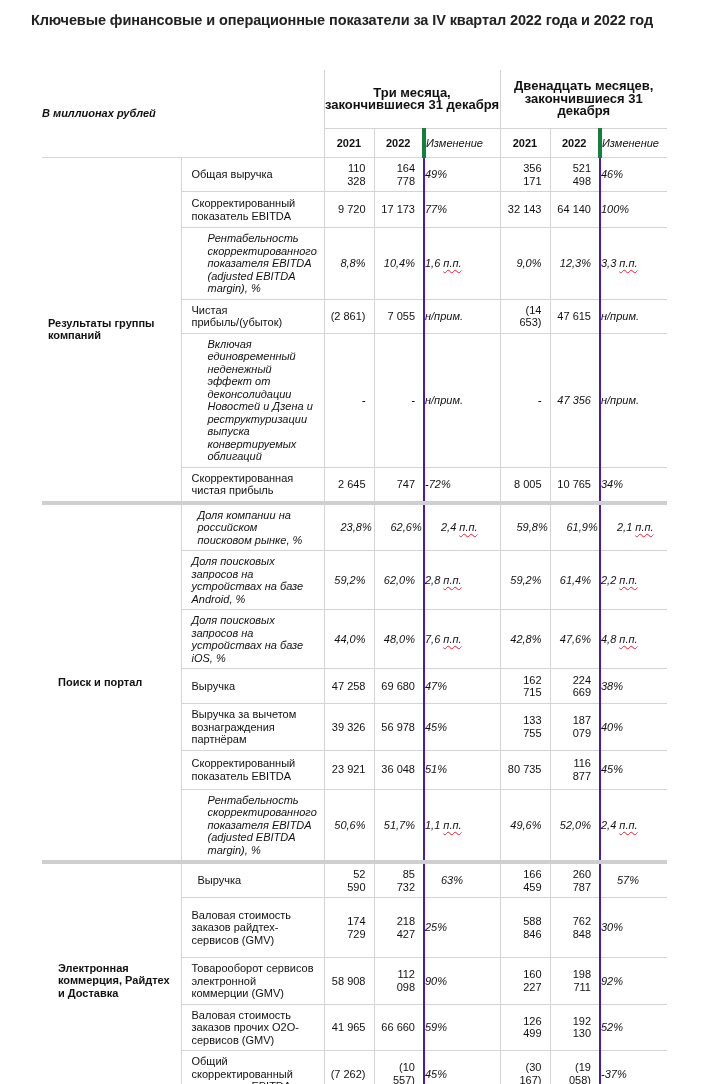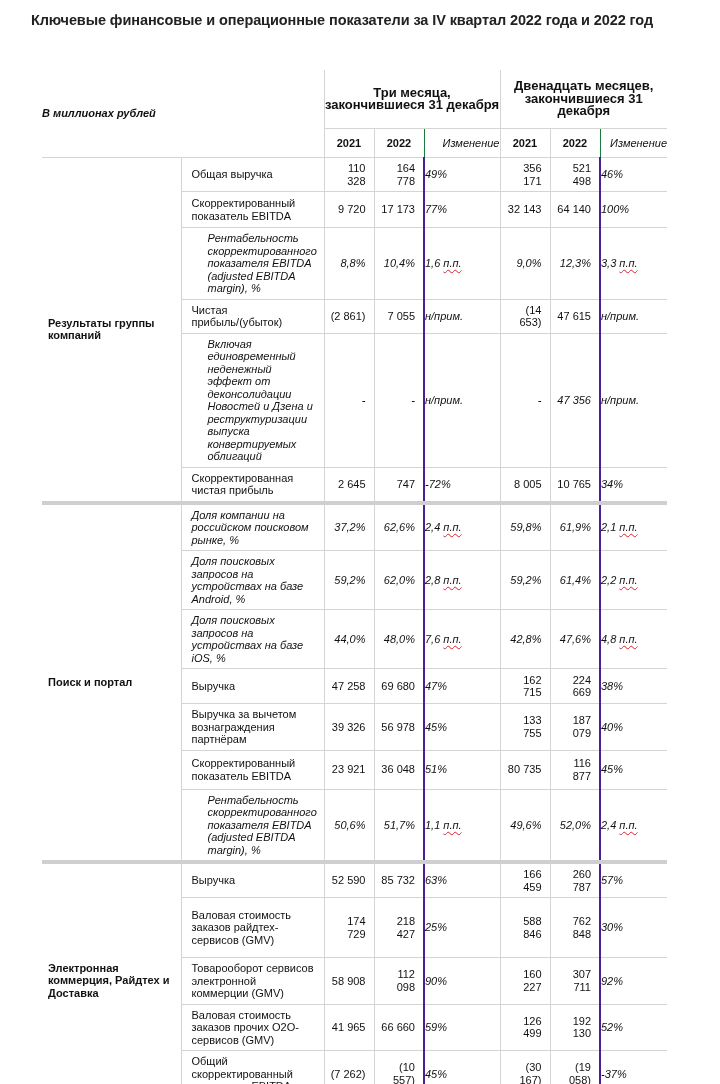--- a/index.html
+++ b/index.html
@@ -6,24 +6,24 @@
   body { width: 720px; height: 1084px; position: relative; overflow: hidden;
          font-family: "Liberation Sans", sans-serif; color: #111; }
   .title { position: absolute; left: 31px; top: 12px; font-size: 14.5px; font-weight: bold;
            color: #222; letter-spacing: -0.1px; white-space: nowrap; }
   table { position: absolute; left: 42px; top: 70px; border-collapse: collapse;
           table-layout: fixed; width: 625px; font-size: 11px; line-height: 12.5px; }
   td, th { padding: 0; vertical-align: middle; }
   .hdr-units { font-style: italic; font-weight: bold; text-align: left; padding-left: 0; font-size: 11px; vertical-align: middle; }
   .hdr-period { font-weight: bold; text-align: center; border-left: 1px solid #d4d4d4; height: 58px; font-size: 13px; }
   .hdr-year { font-weight: bold; text-align: center; height: 28px; border-top: 1px solid #d4d4d4; border-left: 1px solid #d4d4d4; }
-  .hdr-change { font-style: italic; font-weight: normal; text-align: right; border-top: 1px solid #d4d4d4; border-left: 1px solid #15803d; }
+  .hdr-change { font-style: italic; font-weight: normal; text-align: left; border-top: 1px solid #d4d4d4; border-left: 4px solid #15803d; }
   .group { font-weight: bold; text-align: left; font-size: 11px; padding: 0 6px; }
   tr.body td { border-top: 1px solid #d4d4d4; }
-  tr.sep td { border-top: 4px solid #cfcfcf; }
+  tr.sep td { border-top: 4px solid #cfcfcf; padding-left: 16px; }
   td.label { border-left: 1px solid #d4d4d4; padding: 4px 10px 4px 10px; text-align: left; }
   td.label.it { font-style: italic; padding-left: 26px; }
   td.label.it0 { font-style: italic; }
   td.num { border-left: 1px solid #d4d4d4; text-align: right; padding: 4px 8px 4px 4px; }
   td.num.it { font-style: italic; }
   td.chg { border-left: 2px solid #4c1d95; text-align: left; font-style: italic; }
   .pp { text-decoration: underline wavy #d23; text-decoration-thickness: 1px; text-underline-offset: 2px; }
 </style>
 </head>
 <body>
@@ -108,21 +108,21 @@
         <td class="num">2 645</td>
         <td class="num">747</td>
         <td class="chg">-72%</td>
         <td class="num">8 005</td>
         <td class="num">10 765</td>
         <td class="chg">34%</td>
       </tr>
       <tr class="body sep" style="height: 42px;">
         <td class="group" rowspan="7">Поиск и портал</td>
         <td class="label it0">Доля компании на российском поисковом рынке, %</td>
-        <td class="num it">37,2%</td>
+        <td class="num it">23,8%</td>
         <td class="num it">62,6%</td>
         <td class="chg"><span>2,4</span> <span class="pp">п.п.</span></td>
         <td class="num it">59,8%</td>
         <td class="num it">61,9%</td>
         <td class="chg"><span>2,1</span> <span class="pp">п.п.</span></td>
       </tr>
       <tr class="body" style="height: 56px;">
         <td class="label it0">Доля поисковых запросов на устройствах на базе Android, %</td>
         <td class="num it">59,2%</td>
         <td class="num it">62,0%</td>
@@ -194,21 +194,21 @@
         <td class="num">588 846</td>
         <td class="num">762 848</td>
         <td class="chg">30%</td>
       </tr>
       <tr class="body" style="height: 45px;">
         <td class="label">Товарооборот сервисов электронной коммерции (GMV)</td>
         <td class="num">58 908</td>
         <td class="num">112 098</td>
         <td class="chg">90%</td>
         <td class="num">160 227</td>
-        <td class="num">307 711</td>
+        <td class="num">198 711</td>
         <td class="chg">92%</td>
       </tr>
       <tr class="body" style="height: 45px;">
         <td class="label">Валовая стоимость заказов прочих O2O-сервисов (GMV)</td>
         <td class="num">41 965</td>
         <td class="num">66 660</td>
         <td class="chg">59%</td>
         <td class="num">126 499</td>
         <td class="num">192 130</td>
         <td class="chg">52%</td>

